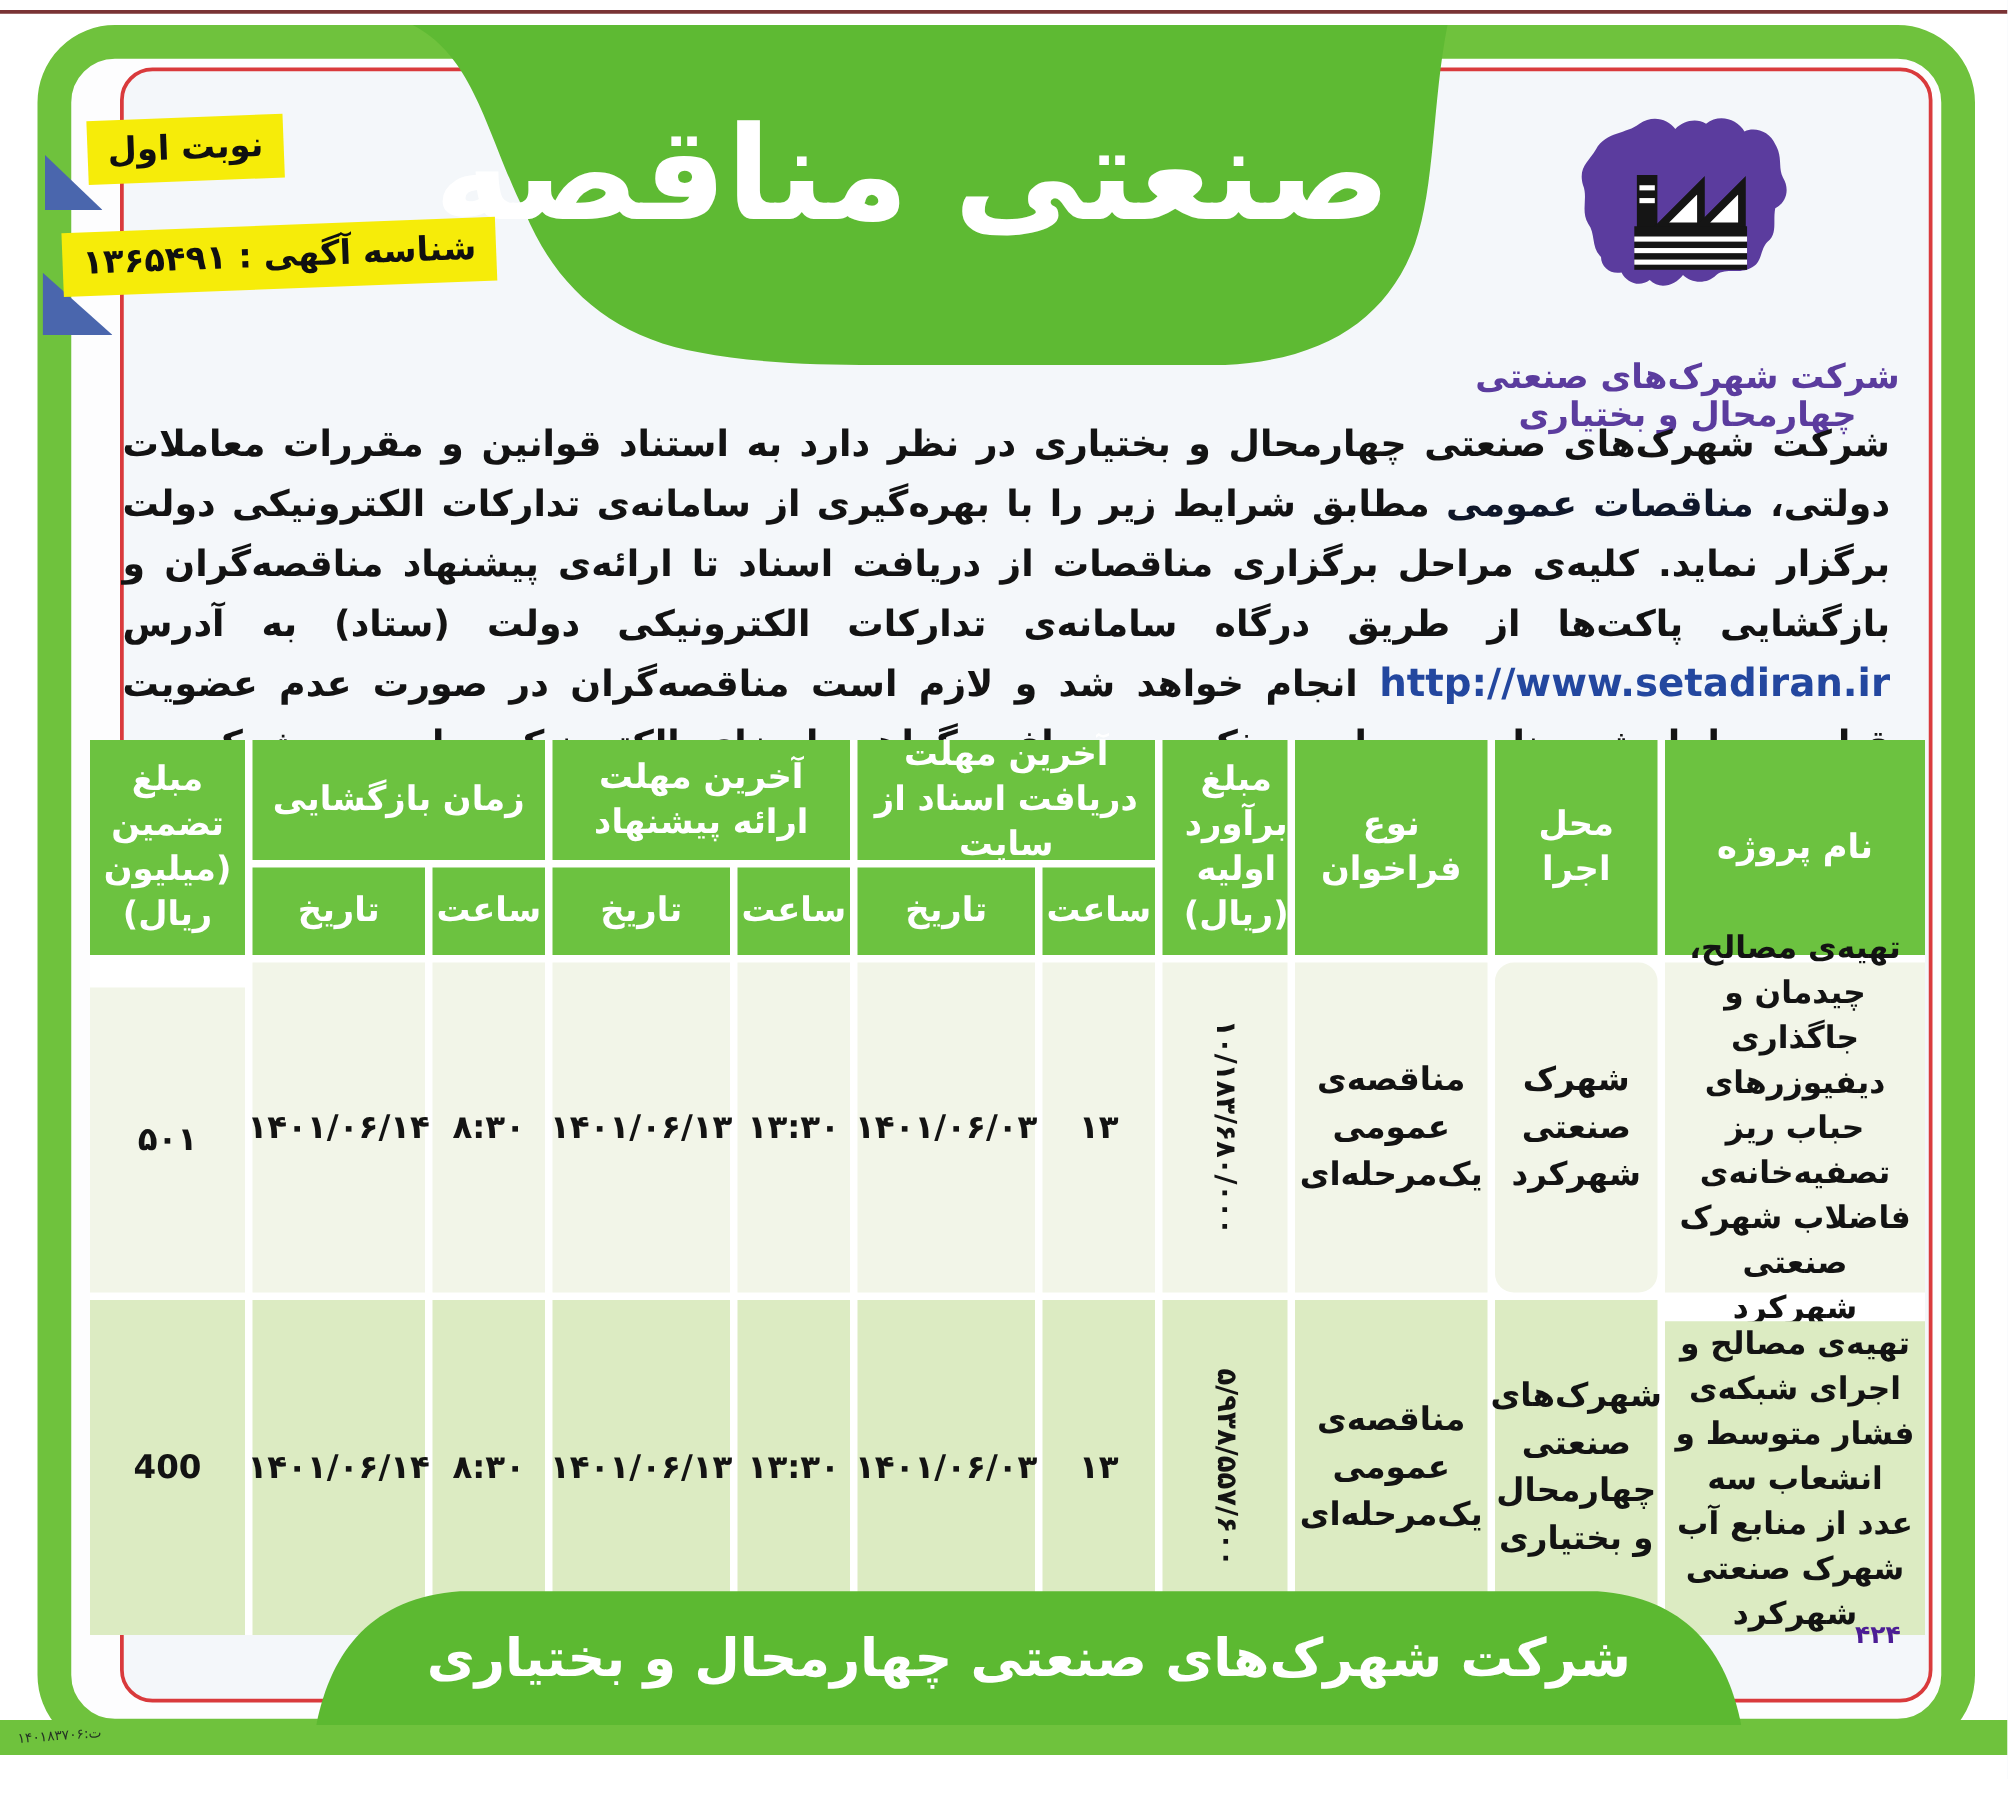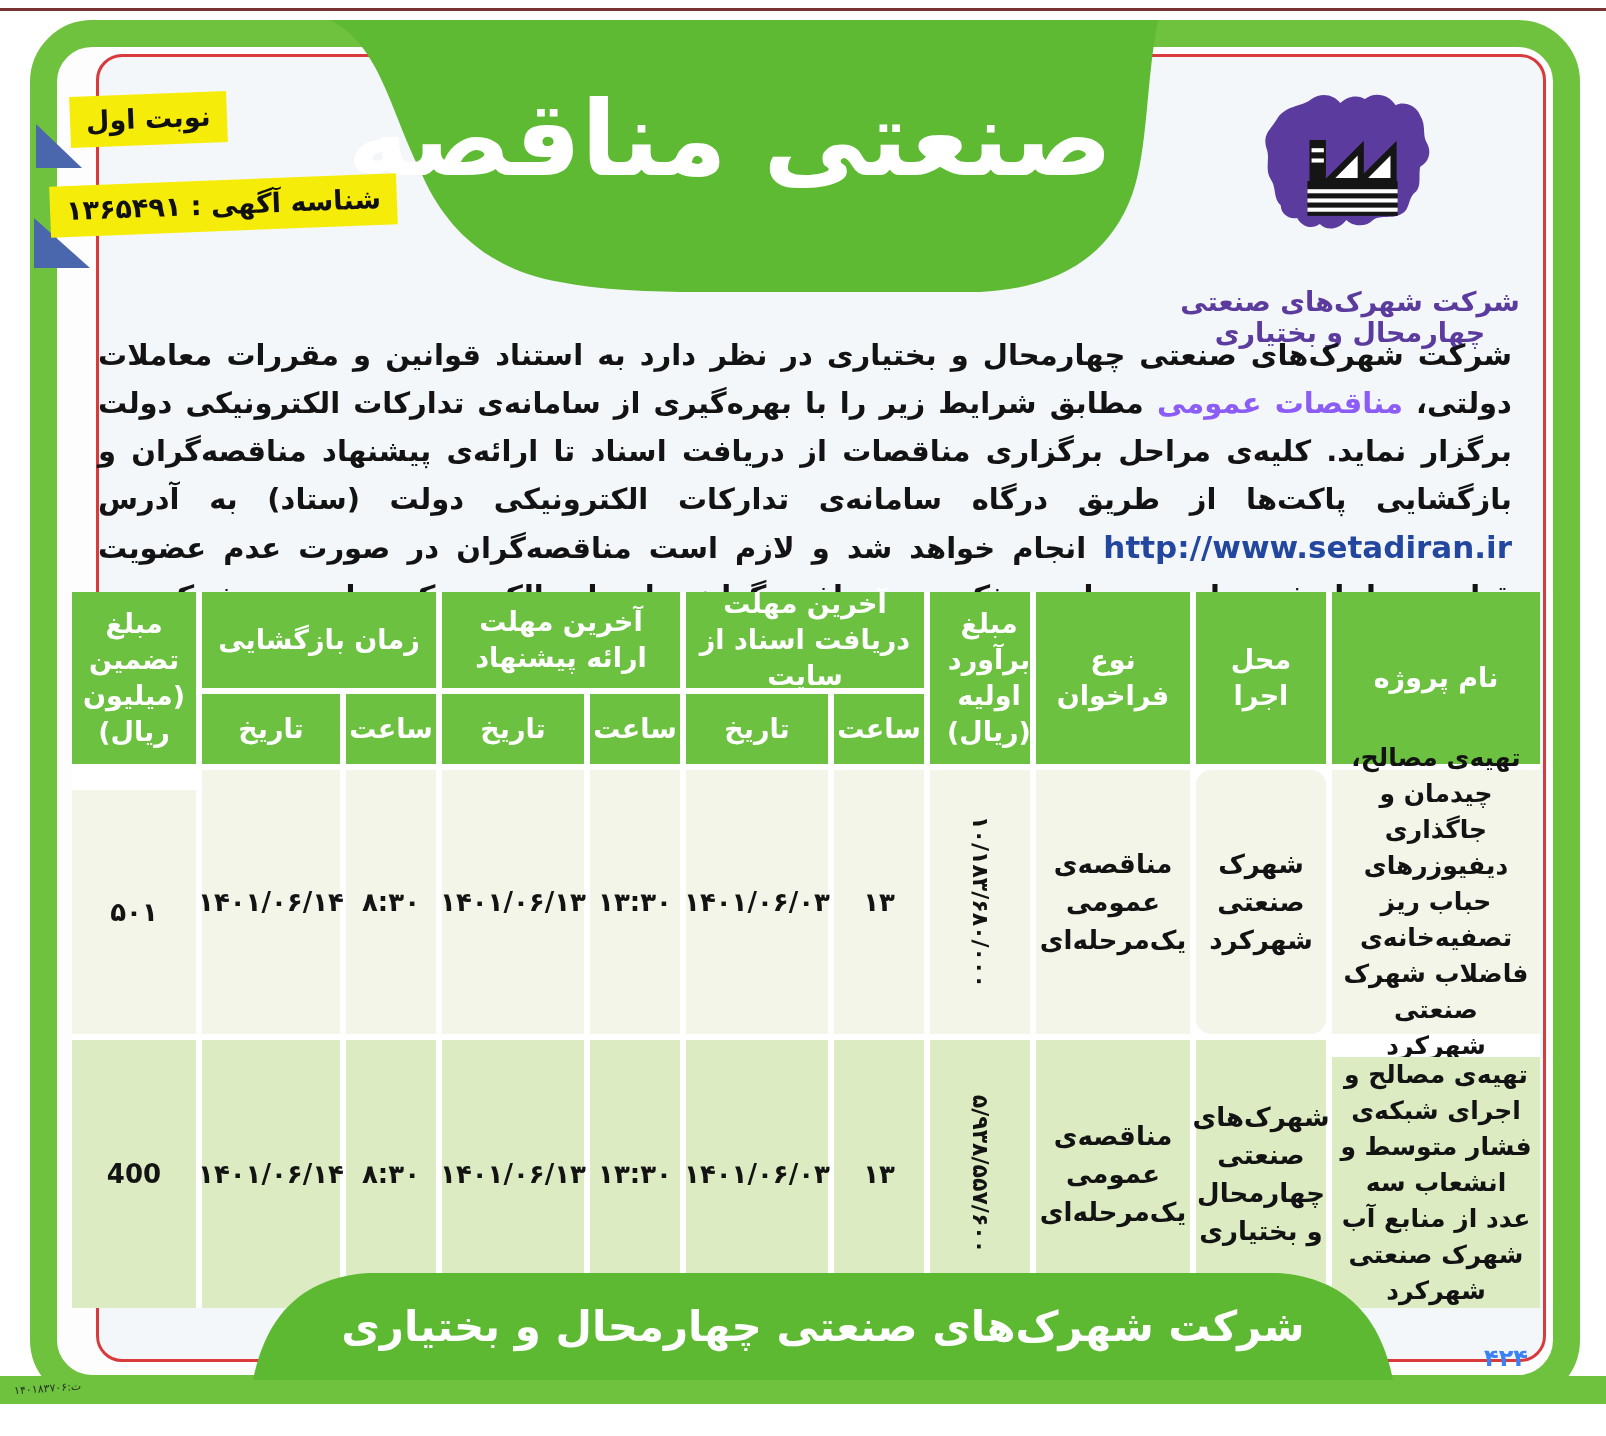--- a/index.html
+++ b/index.html
@@ -33,35 +33,35 @@
   .badge1{left:70px;top:94px;}
   .badge2{left:50px;top:180px;}
   .tri{z-index:5;background:var(--blue-tri);}
   .tri1{left:36px;top:124px;width:46px;height:44px;clip-path:polygon(0 0,100% 100%,0 100%);}
   .tri2{left:34px;top:218px;width:56px;height:50px;clip-path:polygon(0 0,100% 100%,0 100%);}
 
   .logo-map{left:1248px;top:80px;width:205px;height:202px;}
   .logo-caption{left:1150px;top:286px;width:400px;text-align:center;color:var(--purple);font-weight:bold;font-size:27px;}
 
   .intro{left:98px;top:331px;width:1414px;font-size:29px;line-height:48px;font-weight:bold;color:var(--ink);text-align:justify;direction:rtl;}
-  .intro .hl{color:#8b5cf6;}
+  .intro .hl{color:#0f172a;}
   .intro .url{color:#23479f;direction:ltr;unicode-bidi:embed;font-size:31px;}
 
   .tender-table{left:72px;top:592px;width:1468px;height:716px;display:grid;direction:rtl;background:#ffffff;
     grid-template-columns:208px 130px 154px 100px 90px 142px 90px 142px 90px 138px 124px;
     grid-template-rows:96px 70px 264px 268px;gap:6px;z-index:4;}
   .th{background:var(--green-header);color:#ffffff;font-weight:bold;font-size:27px;line-height:36px;display:flex;align-items:center;justify-content:center;text-align:center;padding:4px 6px;}
   .td{background:var(--row1);color:var(--ink);font-weight:bold;font-size:26px;line-height:38px;display:flex;align-items:center;justify-content:center;text-align:center;padding:6px 8px;}
   .r2{background:var(--row2);}
   .project-cell{font-size:25px;line-height:36px;}
   .vertical-num{transform:rotate(90deg);white-space:nowrap;direction:ltr;unicode-bidi:embed;font-size:22px;letter-spacing:1px;}
 
   .banner-wrap{left:253px;top:1268px;width:1140px;height:112px;z-index:5;}
   .banner-text{left:253px;top:1302px;width:1140px;text-align:center;color:#ffffff;font-size:42px;font-weight:bold;z-index:6;}
-  .page-num{left:1484px;top:1344px;font-size:24px;font-weight:bold;color:#3b82f6;z-index:7;}
+  .page-num{left:1484px;top:1295px;font-size:20px;font-weight:bold;color:#4c1d95;z-index:7;}
   .fine-print{left:14px;top:1382px;font-size:11px;color:#243324;transform:rotate(-4deg);z-index:8;direction:ltr;}
 </style>
 </head>
 <body>
 
 <div class="abs top-rule"></div>
 <div class="abs frame"></div>
 <div class="abs red-rect"></div>
 <div class="abs bottom-bar"></div>
 

